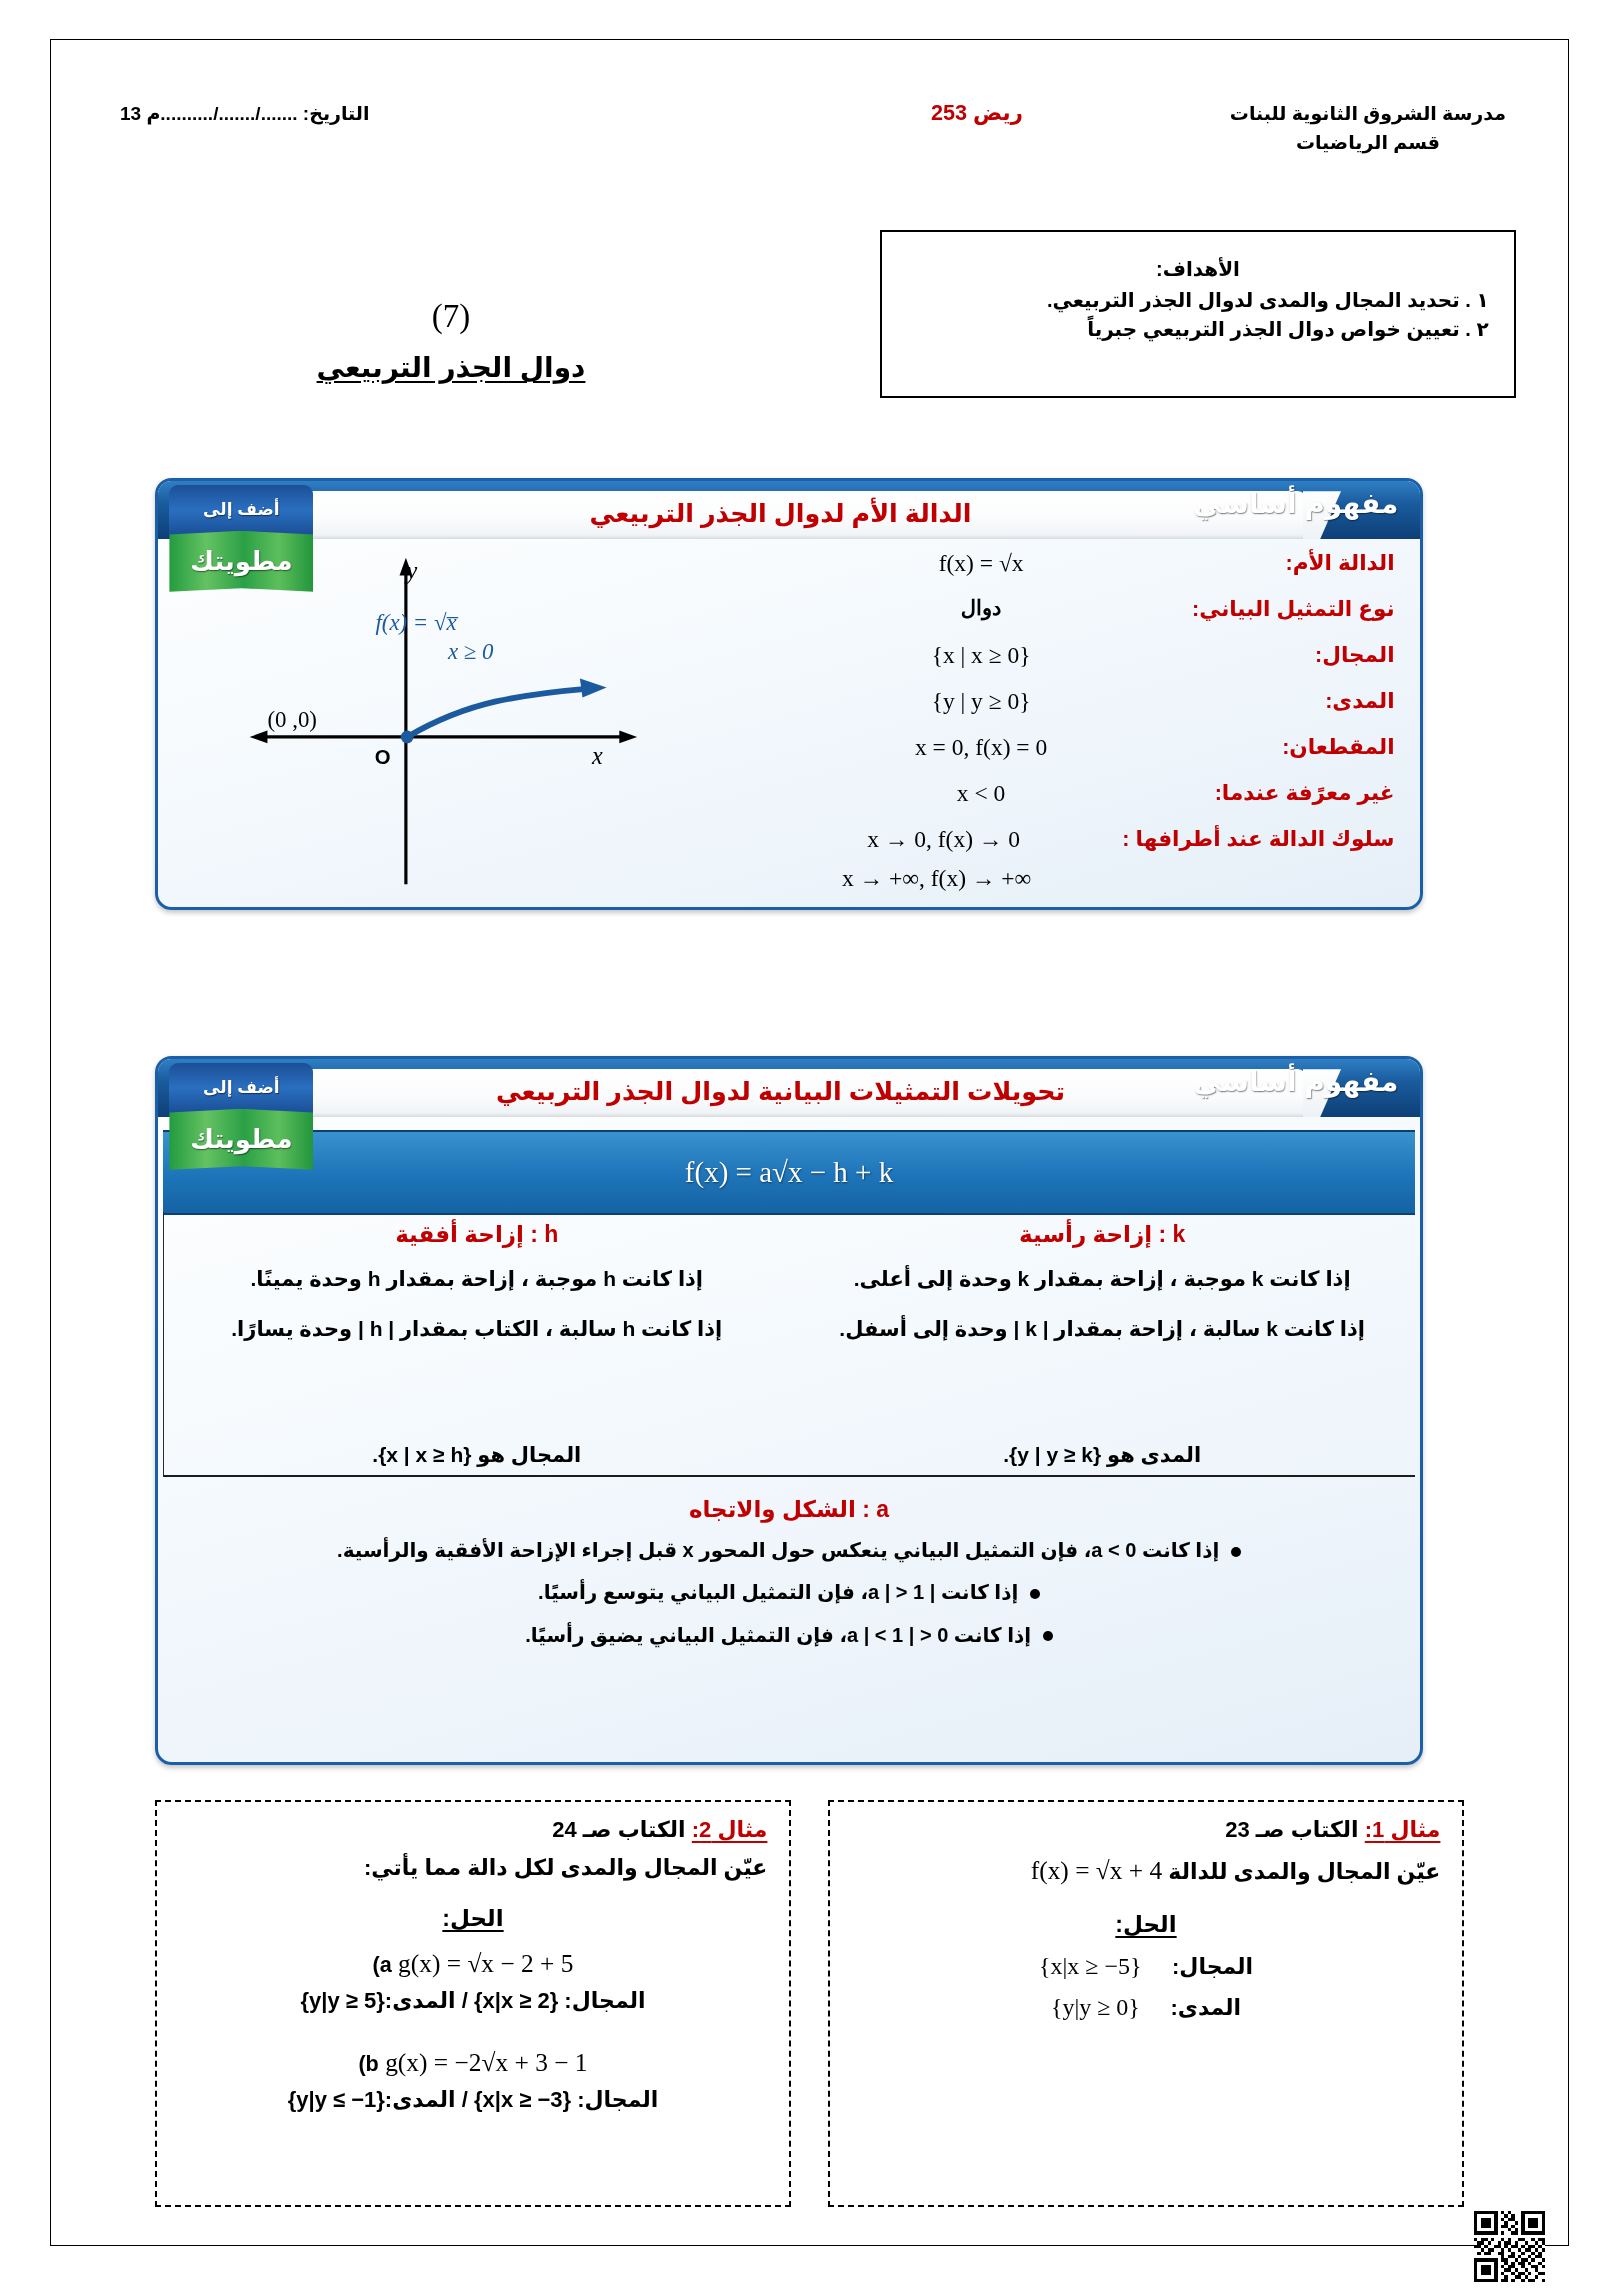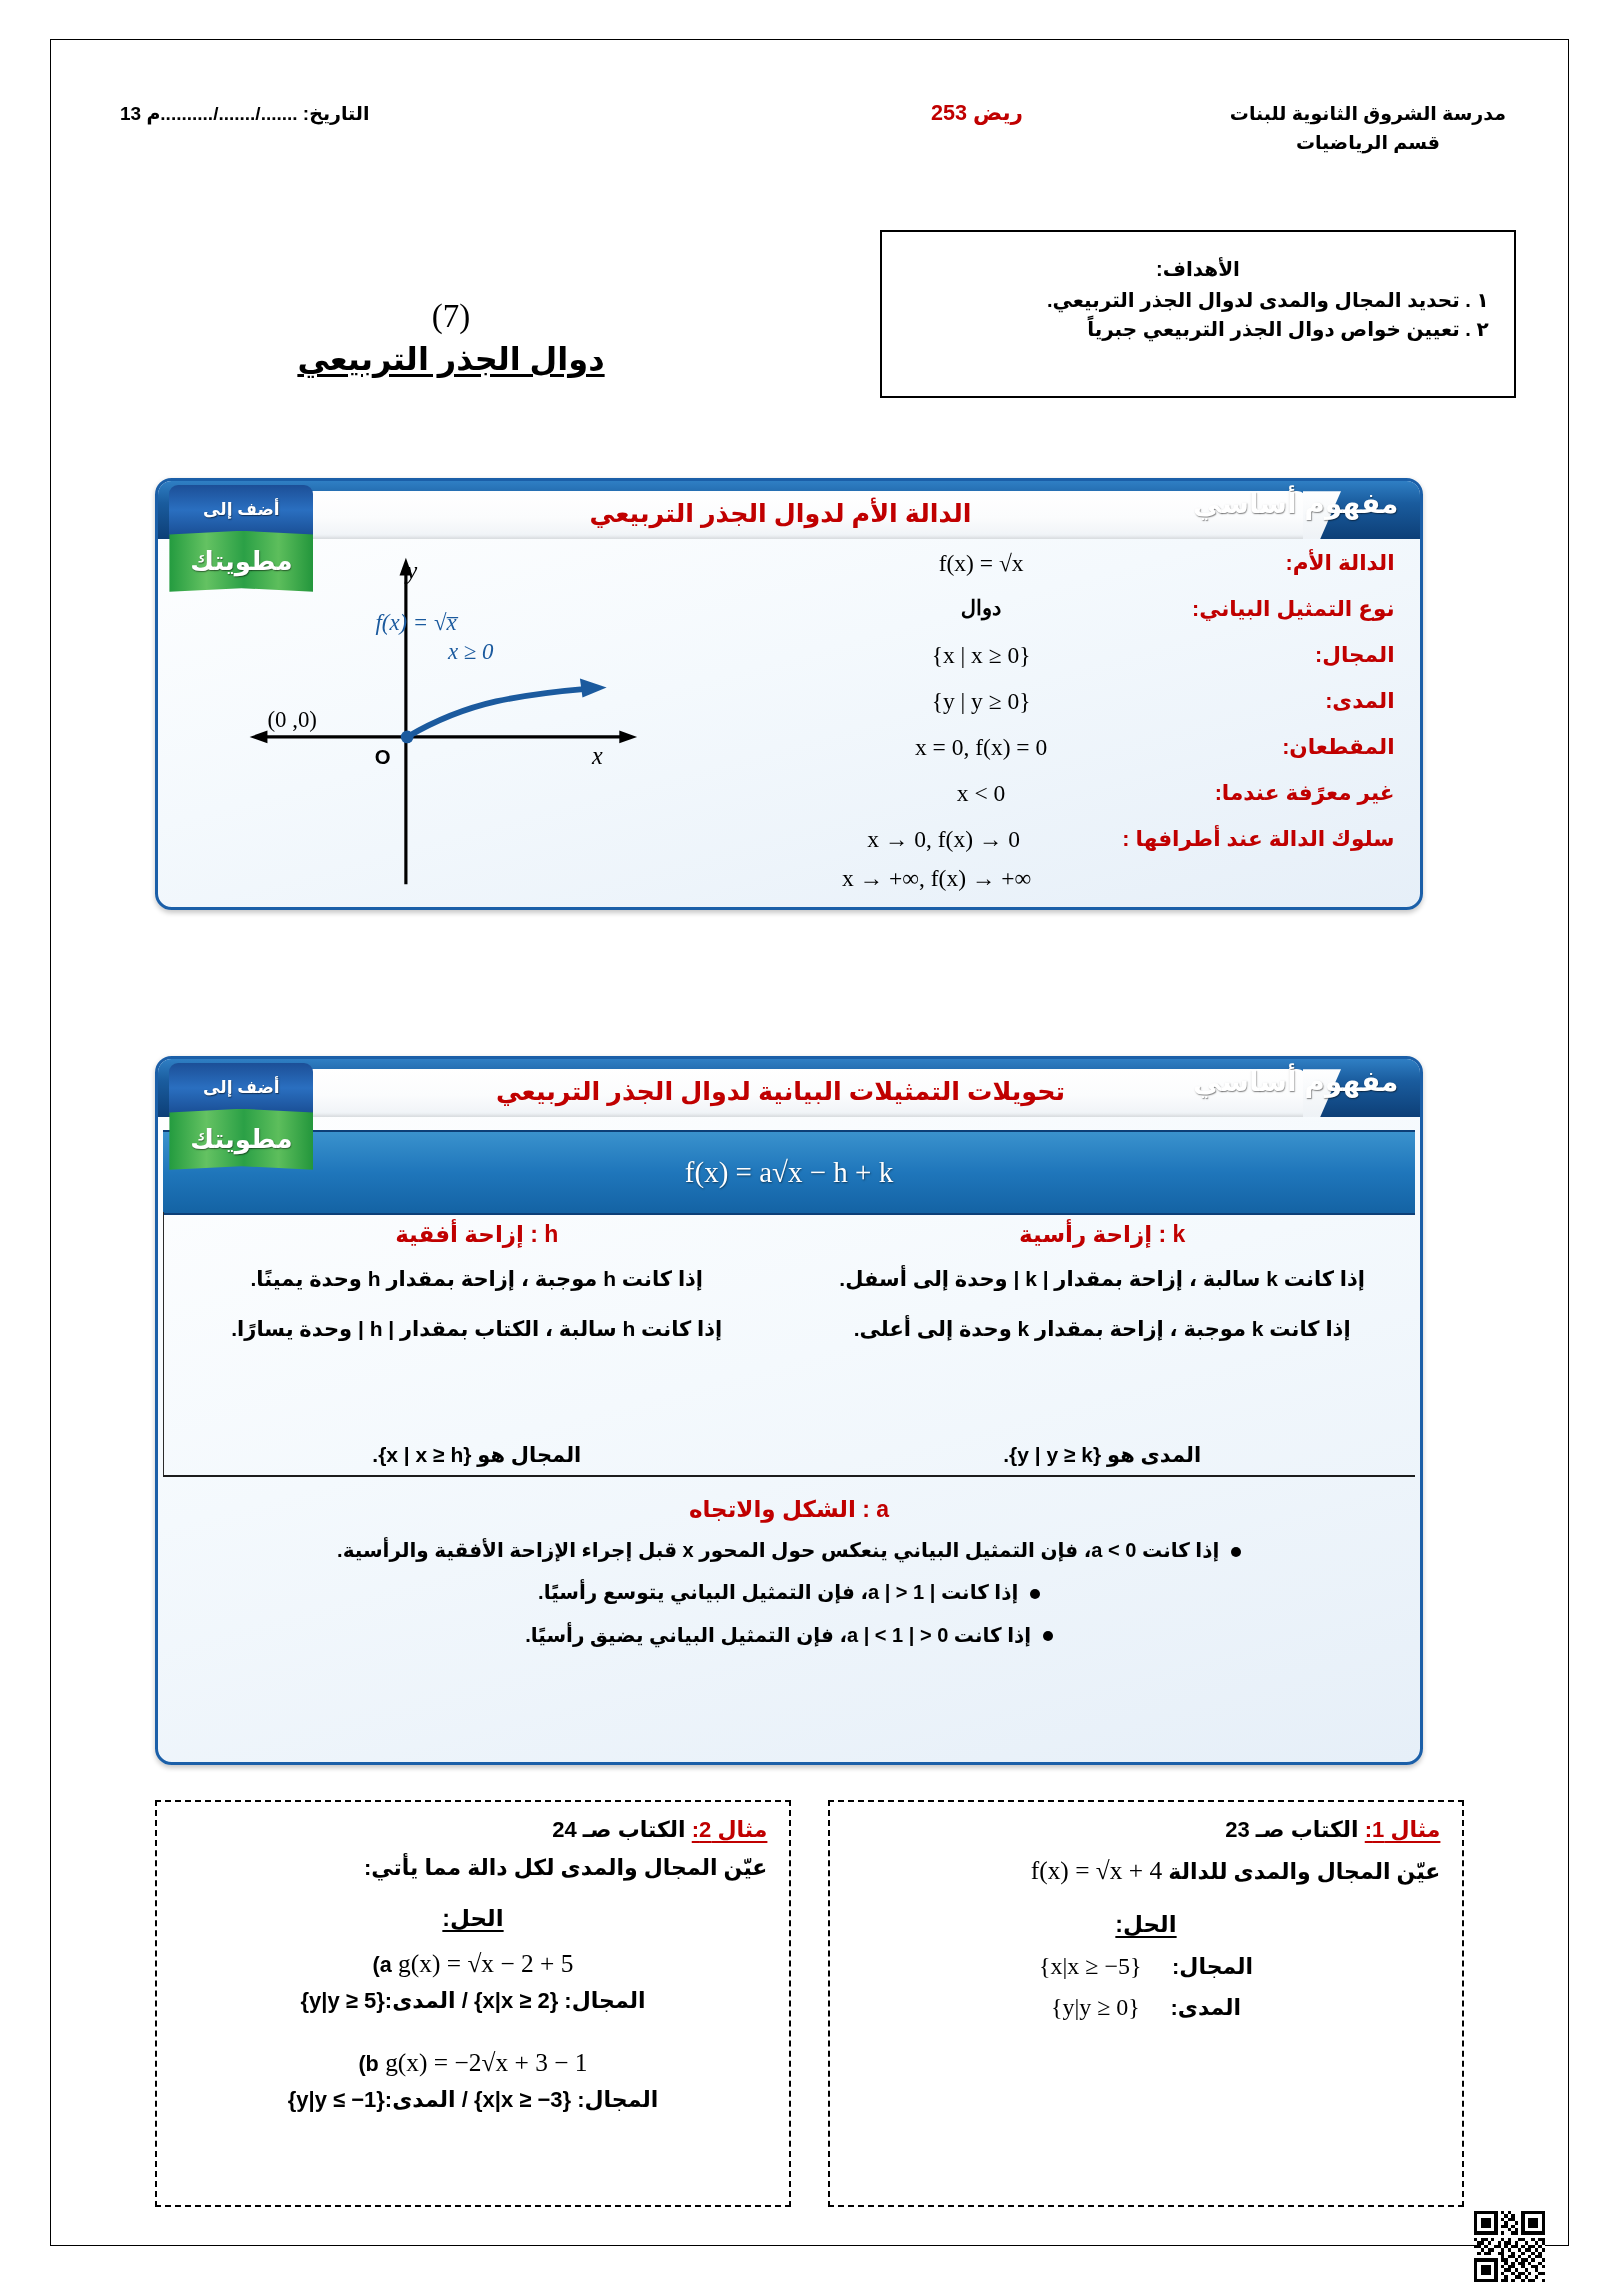--- a/index.html
+++ b/index.html
@@ -53,22 +53,22 @@
   .obj-title{font-weight:bold;font-size:20px;text-align:center;margin-bottom:5.1px;}
   .obj-item{font-weight:bold;font-size:20px;text-align:right;line-height:1.45;}
 
   
   .lesson-num{
     position:absolute;left:280px;top:259px;width:242px;
     text-align:center;font-size:33px;font-weight:normal;
     font-family:"Liberation Serif","DejaVu Serif",serif;
   }
   .lesson-title{
-    position:absolute;left:191px;top:301px;width:420px;
-    text-align:center;font-size:32px;font-weight:bold;
+    position:absolute;left:191px;top:312px;width:420px;
+    text-align:center;font-size:28px;font-weight:bold;
     text-decoration:underline;text-underline-offset:4.4px;
   }
 
   
   .card{
     position:absolute;
     border:3.2px solid #1b5fa8;
     border-radius:16.5px;
     background:linear-gradient(165deg,#ffffff 0%,#f4f9fd 45%,#e6eff8 100%);
     box-sizing:border-box;
@@ -357,22 +357,22 @@
       <div class="ft-blue">أضف إلى</div>
       <div class="ft-green">مطويتك</div>
     </div>
 
     <div class="formula-bar">f(x) = a√x − h + k</div>
 
     <div class="tf-grid">
 
       <div class="tf-col">
         <div class="tf-col-title">k  :  إزاحة رأسية</div>
+        <div class="tf-line">إذا كانت k موجبة ، إزاحة بمقدار k وحدة إلى أعلى.</div>
         <div class="tf-line">إذا كانت k سالبة ، إزاحة بمقدار | k | وحدة إلى أسفل.</div>
-        <div class="tf-line">إذا كانت k موجبة ، إزاحة بمقدار k وحدة إلى أعلى.</div>
         <div class="tf-foot">المدى هو {y | y ≥ k}.</div>
       </div>
 
       <div class="tf-col right-col">
         <div class="tf-col-title">h  :  إزاحة أفقية</div>
         <div class="tf-line">إذا كانت h موجبة ، إزاحة بمقدار h وحدة يمينًا.</div>
         <div class="tf-line">إذا كانت h سالبة ، الكتاب بمقدار | h | وحدة يسارًا.</div>
         <div class="tf-foot">المجال هو {x | x ≥ h}.</div>
       </div>
     </div>

